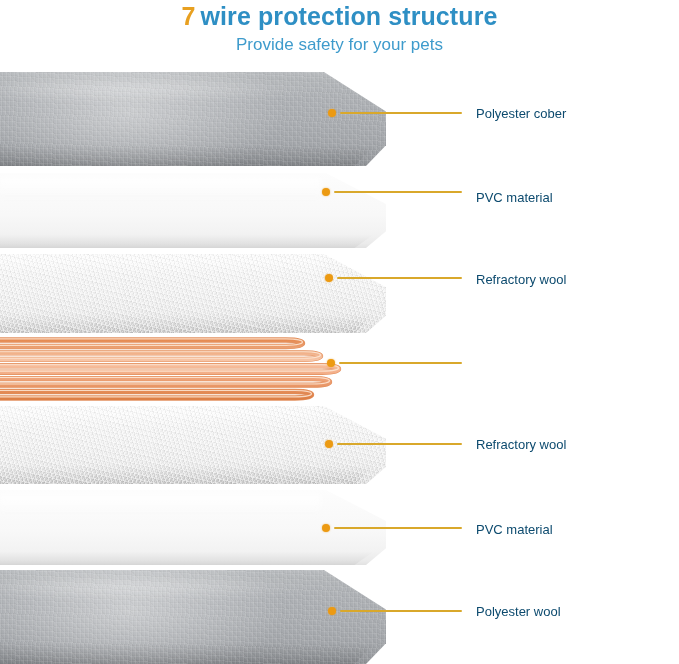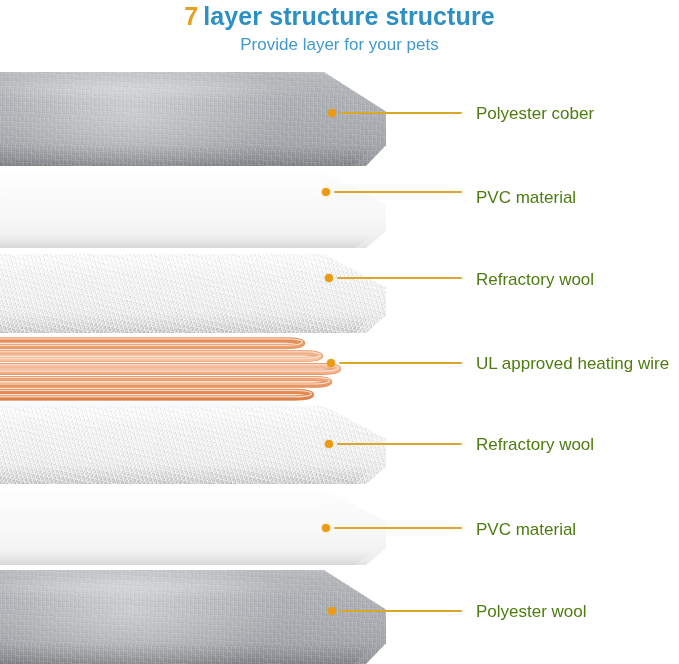--- a/index.html
+++ b/index.html
@@ -195,32 +195,32 @@
   .leader-dot {
     position: absolute;
     width: 8px;
     height: 8px;
     border-radius: 50%;
     background: #EC9A12;
     box-shadow: 0 0 2px rgba(236,154,18,0.6);
   }
   .label {
     position: absolute;
-    font-size: 17px;
-    color: #4d7c0f;
+    font-size: 13px;
+    color: #0c4a6e;
     white-space: nowrap;
     line-height: 18px;
   }
 </style>
 </head>
 <body>
 
 <div id="header">
-  <div id="title"><span class="num">7</span><span>layer structure structure</span></div>
-  <div id="subtitle">Provide layer for your pets</div>
+  <div id="title"><span class="num">7</span><span>wire protection structure</span></div>
+  <div id="subtitle">Provide safety for your pets</div>
 </div>
 
 <div id="stack">
     <div class="layer-row" style="top: 8px; height: 94px;">
       <div class="slab fabric">
         <div class="slab-body">
           <div class="hl-top"></div>
           <div class="shade-bot"></div>
         </div>
         <div class="tex"></div>
@@ -264,21 +264,20 @@
             </linearGradient>
           </defs>
           <path d="M -20 3 L 300 3 C 322 3, 322 9.444444444444445, 300 9.444444444444445 L -20 9.444444444444445 M -20 15.88888888888889 L 318 15.88888888888889 C 340 15.88888888888889, 340 22.333333333333336, 318 22.333333333333336 L -20 22.333333333333336 M -20 28.77777777777778 L 336 28.77777777777778 C 358 28.77777777777778, 358 35.22222222222222, 336 35.22222222222222 L -20 35.22222222222222 M -20 41.66666666666667 L 327 41.66666666666667 C 349 41.66666666666667, 349 48.111111111111114, 327 48.111111111111114 L -20 48.111111111111114 M -20 54.55555555555556 L 309 54.55555555555556 C 331 54.55555555555556, 331 61, 309 61 L -20 61 " fill="none" stroke="#e08a55" stroke-width="5.4" stroke-linecap="round" opacity="0.95"></path>
           <path d="M -20 3 L 300 3 C 322 3, 322 9.444444444444445, 300 9.444444444444445 L -20 9.444444444444445 M -20 15.88888888888889 L 318 15.88888888888889 C 340 15.88888888888889, 340 22.333333333333336, 318 22.333333333333336 L -20 22.333333333333336 M -20 28.77777777777778 L 336 28.77777777777778 C 358 28.77777777777778, 358 35.22222222222222, 336 35.22222222222222 L -20 35.22222222222222 M -20 41.66666666666667 L 327 41.66666666666667 C 349 41.66666666666667, 349 48.111111111111114, 327 48.111111111111114 L -20 48.111111111111114 M -20 54.55555555555556 L 309 54.55555555555556 C 331 54.55555555555556, 331 61, 309 61 L -20 61 " fill="none" stroke="url(#wireg)" stroke-width="4.2" stroke-linecap="round"></path>
           <path d="M -20 3 L 300 3 C 322 3, 322 9.444444444444445, 300 9.444444444444445 L -20 9.444444444444445 M -20 15.88888888888889 L 318 15.88888888888889 C 340 15.88888888888889, 340 22.333333333333336, 318 22.333333333333336 L -20 22.333333333333336 M -20 28.77777777777778 L 336 28.77777777777778 C 358 28.77777777777778, 358 35.22222222222222, 336 35.22222222222222 L -20 35.22222222222222 M -20 41.66666666666667 L 327 41.66666666666667 C 349 41.66666666666667, 349 48.111111111111114, 327 48.111111111111114 L -20 48.111111111111114 M -20 54.55555555555556 L 309 54.55555555555556 C 331 54.55555555555556, 331 61, 309 61 L -20 61 " fill="none" stroke="#fde7d6" stroke-width="1.1" stroke-linecap="round" opacity="0.85" transform="translate(0,-1.1)"></path>
         </svg>
       </div>
     </div>
     <div class="leader-dot" style="left: 327px; top: 295px; background: rgb(236, 154, 18);"></div>
     <div class="leader" style="left: 339px; top: 298px; width: 123px; background: rgb(217, 168, 43);"></div>
-    <div class="label" style="left: 476px; top: 291px;">UL approved heating wire</div>
     <div class="layer-row" style="top: 342px; height: 78px;">
       <div class="slab wool">
         <div class="slab-body">
           <div class="hl-top"></div>
           <div class="shade-bot"></div>
         </div>
         <div class="tex"></div>
       </div>
     </div>
     <div class="leader-dot" style="left: 325px; top: 376px; background: rgb(236, 154, 18);"></div>

